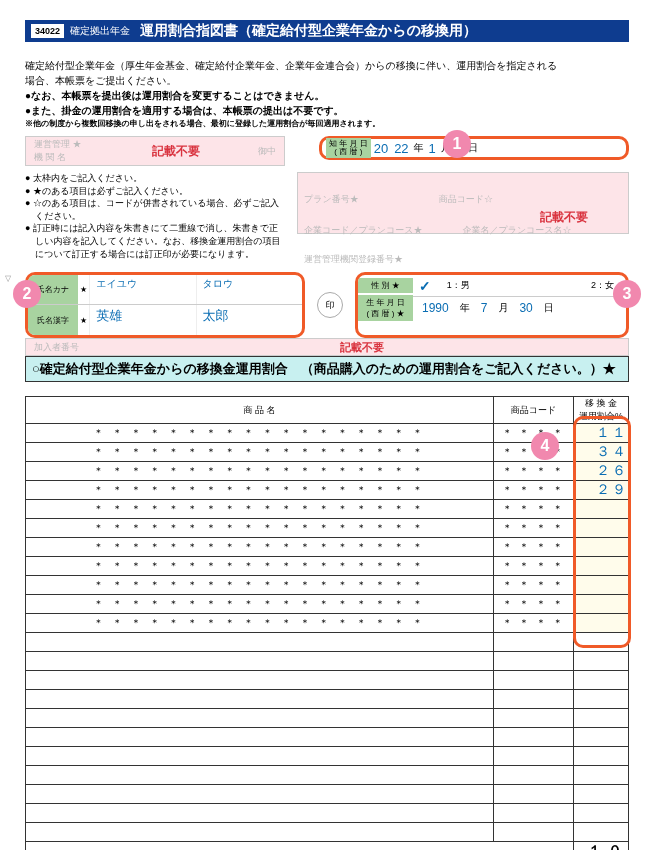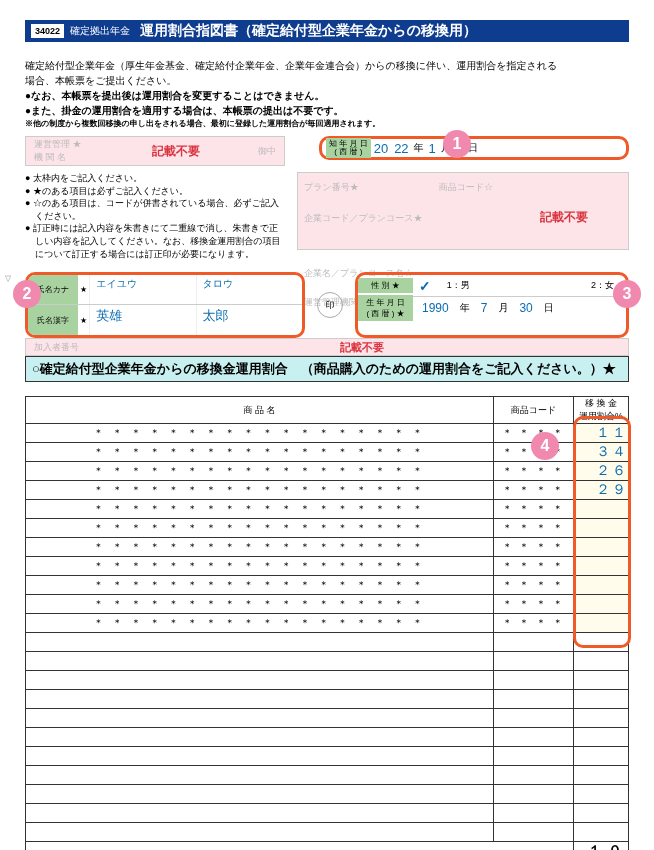--- a/index.html
+++ b/index.html
@@ -18,21 +18,21 @@
 .grey-label { color: #bbb; font-size: 9px; }
 .not-needed { color: #d9333f; font-size: 12px; font-weight: bold; text-align: center; }
 .mgr-box { width: 260px; height: 30px; display: flex; align-items: center; padding: 0 8px; }
 .date-row { display: flex; align-items: center; height: 24px; border: 3px solid #f05a28; border-radius: 10px; padding: 0 4px; margin-left: auto; width: 310px; background:#fff;}
 .date-lbl { background: #a8d3a0; padding: 2px 3px; font-size: 8px; line-height:1; text-align:center;}
 .date-val { color: #0a6db3; font-size: 13px; padding: 0 3px; }
 .unit { font-size: 10px; padding: 0 2px; }
 .row2 { display: flex; gap: 12px; margin-top: 6px; }
 .bullets { width: 260px; font-size: 9px; line-height: 1.4; }
 .bullets li { list-style: none; text-indent: -10px; padding-left: 10px; }
-.plan-box { flex: 1; background: #fde4e8; border: 1px solid #ccc; height: 78px; padding: 8px 6px; position:relative;}
+.plan-box { flex: 1; background: #fde4e8; border: 1px solid #ccc; height: 62px; padding: 20px 6px; position:relative;}
 .plan-box .grey-label { display:block; margin-bottom: 2px; }
 .name-row { display: flex; align-items: stretch; gap: 4px; margin-top: 12px; }
 .name-block { border: 3px solid #f05a28; border-radius: 10px; display: flex; flex-direction: column; width: 280px; overflow:hidden;}
 .name-line { display: flex; height: 30px; border-bottom:1px solid #ccc;}
 .name-line:last-child{border-bottom:none;}
 .nm-lbl { background: #a8d3a0; width: 50px; display: flex; align-items: center; justify-content: center; font-size: 8px; }
 .star { color: #000; padding: 0 2px; font-size:8px; align-self:center;}
 .nm-val { flex: 1; display: flex; }
 .nm-cell { flex: 1; color: #0a6db3; font-size: 13px; padding: 2px 6px; border-left:1px solid #eee;}
 .nm-cell.kana { font-size: 10px; }
@@ -111,21 +111,21 @@
     <li>● 太枠内をご記入ください。</li>
     <li>● ★のある項目は必ずご記入ください。</li>
     <li>● ☆のある項目は、コードが併書されている場合、必ずご記入ください。</li>
     <li>● 訂正時には記入内容を朱書きにて二重線で消し、朱書きで正しい内容を記入してください。なお、移換金運用割合の項目について訂正する場合には訂正印が必要になります。</li>
   </ul>
   <div class="plan-box">
     <div style="display:flex; gap:80px;">
       <span class="grey-label">プラン番号★</span>
       <span class="grey-label">商品コード☆</span>
     </div>
-    <div style="display:flex; gap:40px; margin-top:16px;flex-direction:column;">
+    <div style="display:flex; gap:40px; margin-top:16px;">
       <span class="grey-label">企業コード／プランコース★</span>
       <span class="grey-label">企業名／プランコース名☆</span>
     </div>
     <div class="not-needed" style="position:absolute; right:40px; top:36px;">記載不要</div>
     <span class="grey-label" style="margin-top:14px; display:block;">運営管理機関登録番号★</span>
   </div>
 </div>
 
 <div class="rel">
   <span class="tri">▽</span>

